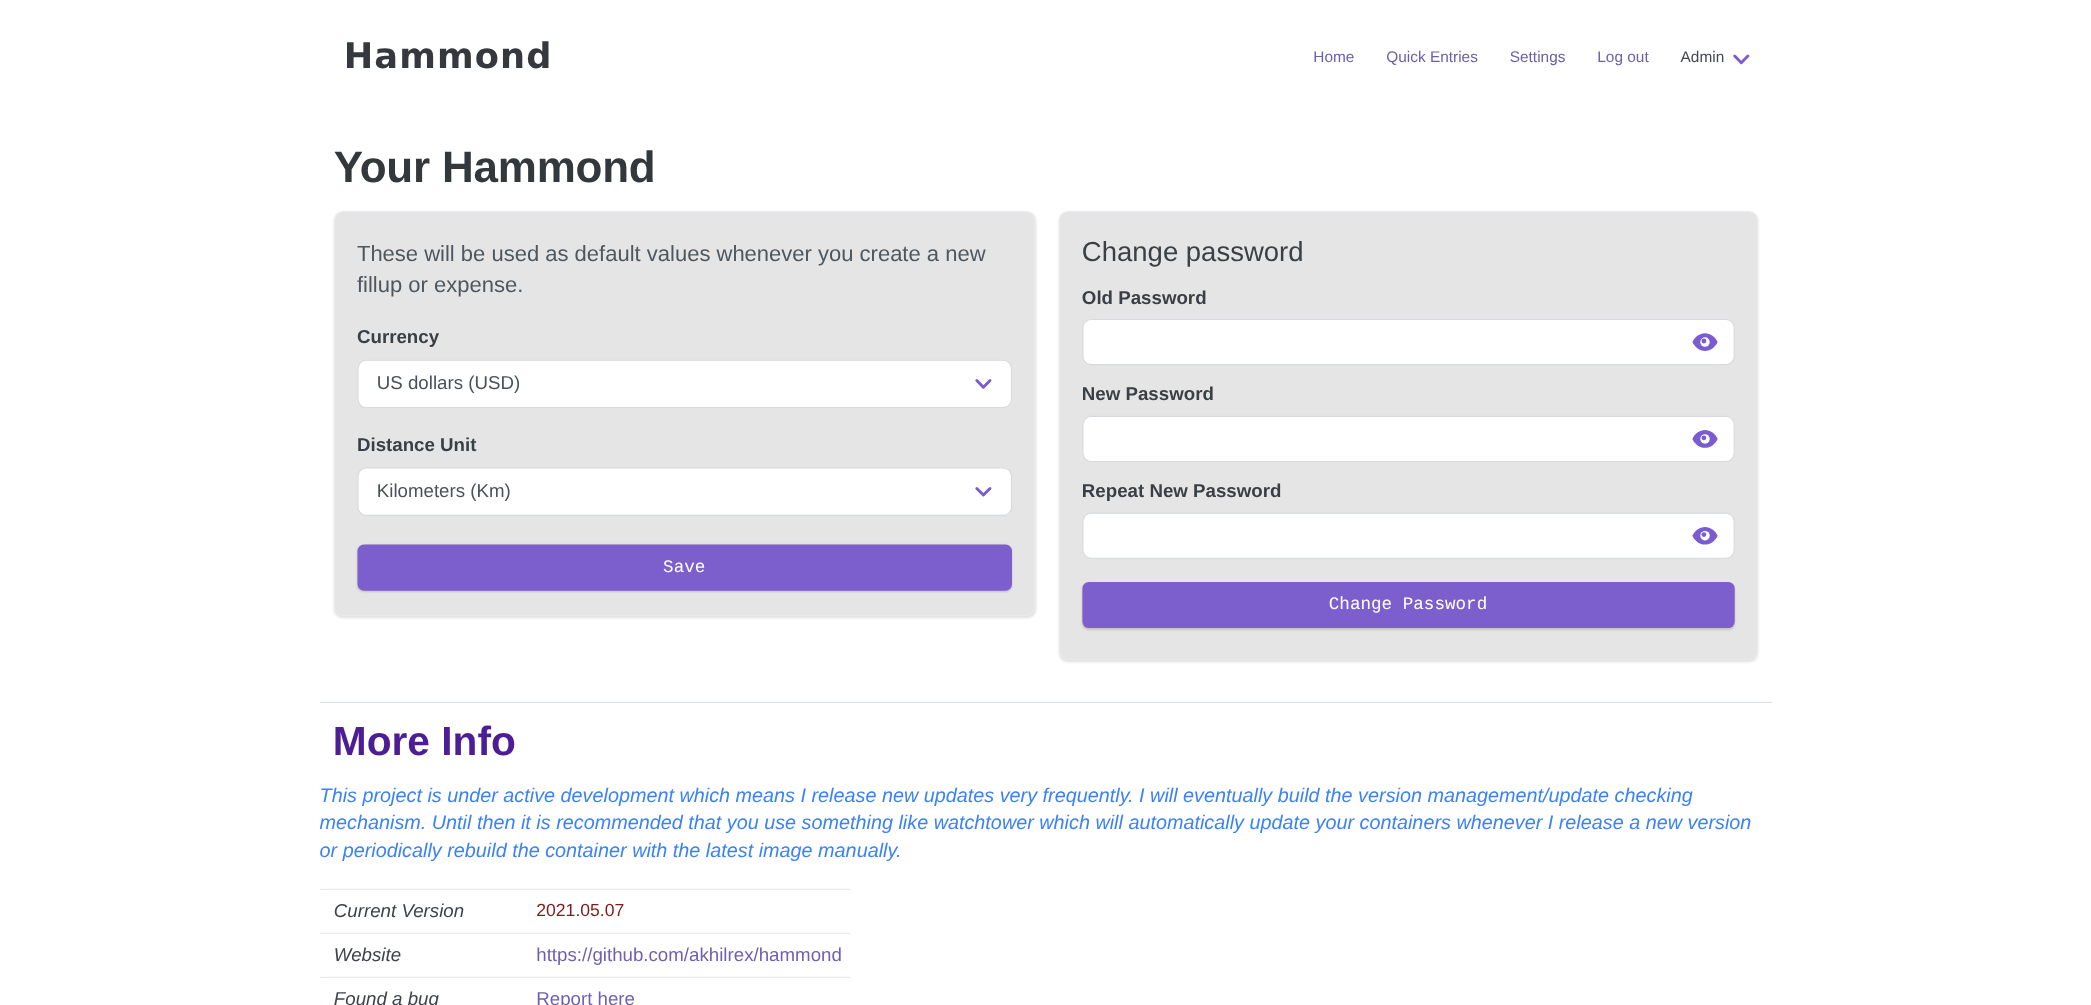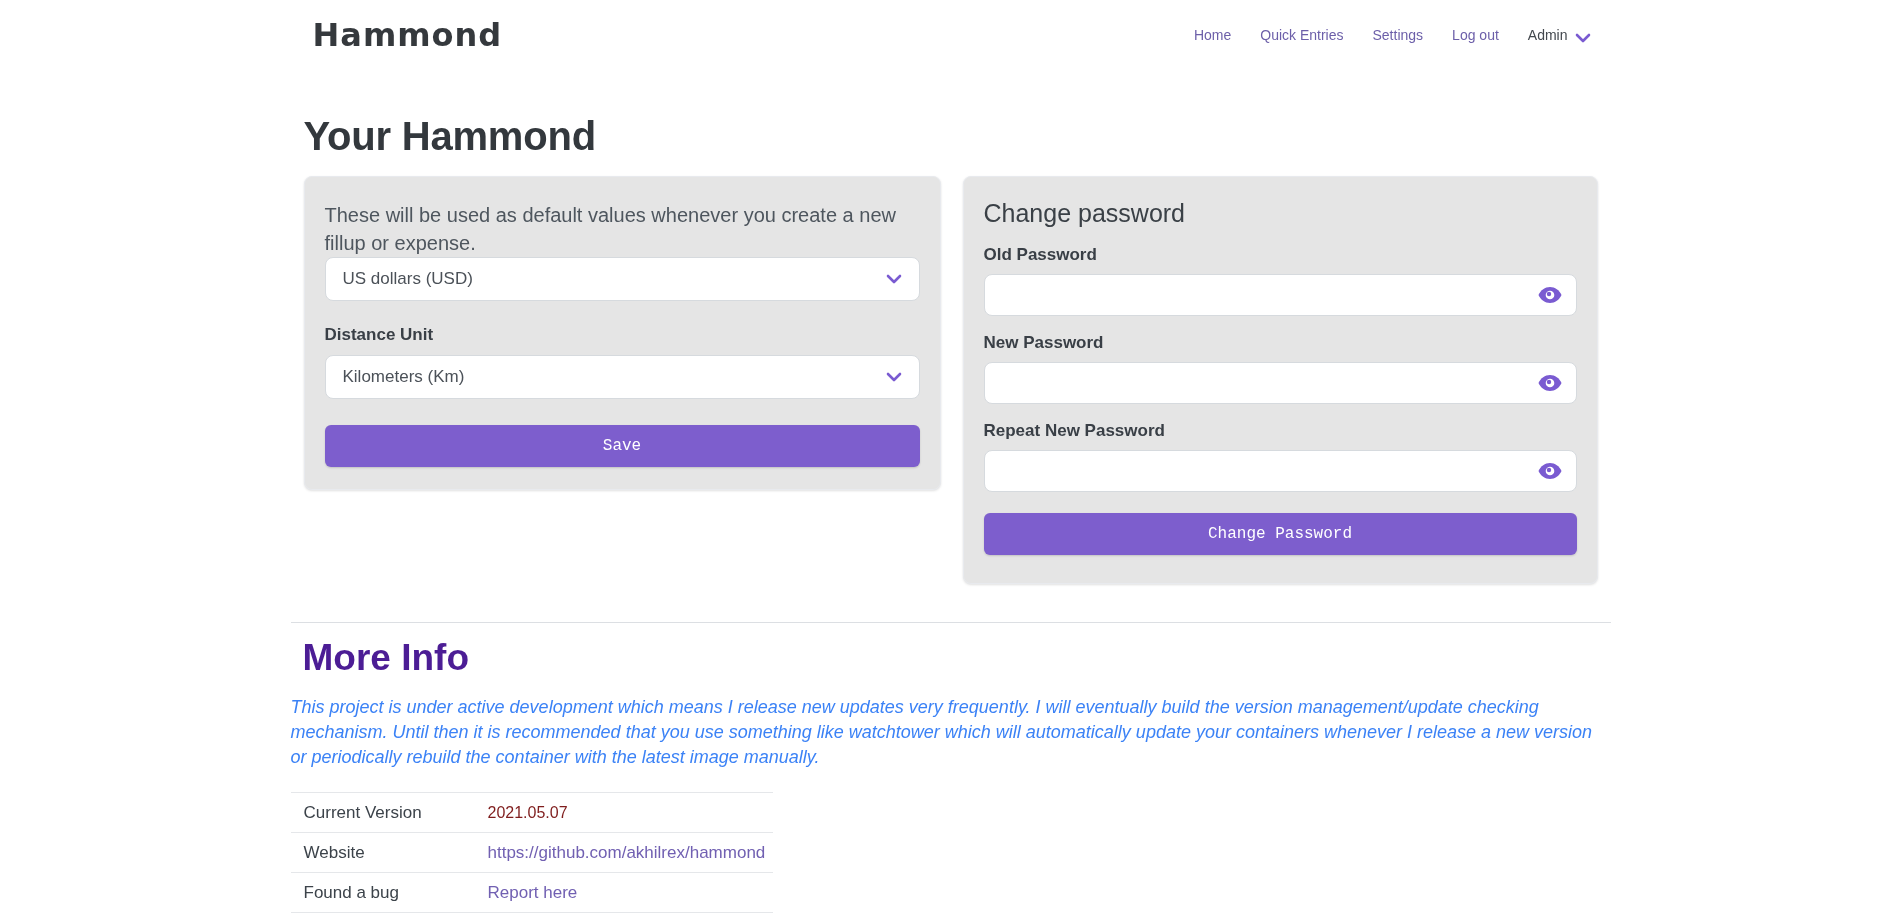--- a/index.html
+++ b/index.html
@@ -5,21 +5,21 @@
   html,body{margin:0;padding:0;}
   body{
     width:1901px;height:914px;overflow:hidden;background:#ffffff;
     font-family:"Liberation Sans",sans-serif;color:#3c4248;
     -webkit-font-smoothing:antialiased;
   }
   .container{width:1320px;margin:0 auto;}
 
   
   header{padding-top:16px;}
-  .header-inner{width:1320px;margin:0 auto;display:flex;justify-content:space-between;
+  .header-inner{width:1320px;margin:16px auto;display:flex;justify-content:space-between;
     align-items:center;box-sizing:border-box;padding:0 20px 0 22px;}
   .logo{font-family:"DejaVu Sans","Liberation Sans",sans-serif;font-weight:700;
     font-size:32px;color:#35393d;letter-spacing:1px;cursor:pointer;}
   nav{display:flex;align-items:center;gap:29px;font-size:14px;}
   nav a{color:#6c5fa9;text-decoration:none;cursor:pointer;}
   .admin-menu{display:flex;align-items:flex-end;gap:7px;color:#43484e;cursor:pointer;}
   .chev{display:inline-block;line-height:0;}
 
   
   h1{margin:57px 0 0;padding:0 13px;font-size:40px;line-height:50px;
@@ -51,21 +51,21 @@
   .btn.change{margin-top:21px;}
 
   
   hr.section-divider{margin:38px 0 0;border:none;border-top:1px solid #dcdfe3;}
   h2.more-info-title{margin:12px 12px 0;font-size:37px;line-height:46px;font-weight:600;color:#4c1d95;}
   .note{margin:14px 0 0;font-style:italic;font-size:18px;line-height:25px;color:#3b82f6;}
 
   .info-table{margin-top:22px;width:482px;border-top:1px solid #e5e7ea;}
   .info-row{display:grid;grid-template-columns:184px 1fr;align-items:center;
     min-height:40px;border-bottom:1px solid #e5e7ea;padding-left:13px;box-sizing:border-box;}
-  .info-label{font-size:17px;color:#3c434a;}
+  .info-label{font-size:17px;color:#3c434a;font-style:italic;}
   .info-value{font-size:16px;color:#7f1d1d;}
   .info-link{font-size:17px;color:#7160b2;text-decoration:none;cursor:pointer;}
 </style>
 </head>
 <body>
 
 <header>
   <div class="header-inner">
     <div class="logo">Hammond</div>
     <nav>
@@ -86,20 +86,21 @@
 </header>
 
 <main class="container">
   <h1>Your Hammond</h1>
 
   <div class="cards">
 
     <section class="card defaults">
       <p class="desc">These will be used as default values whenever you create a new fillup or expense.</p>
 
+      <label class="field-label">Currency</label>
       <div class="select">
         <span>US dollars (USD)</span>
         <span class="chev">
           <svg width="16" height="10" viewBox="0 0 16 10">
               <path d="M2 2l6 6 6-6" stroke="#7a5bd1" stroke-width="2.6" fill="none" stroke-linecap="round" stroke-linejoin="round"></path>
             </svg>
         </span>
       </div>
 
       <label class="field-label">Distance Unit</label>

